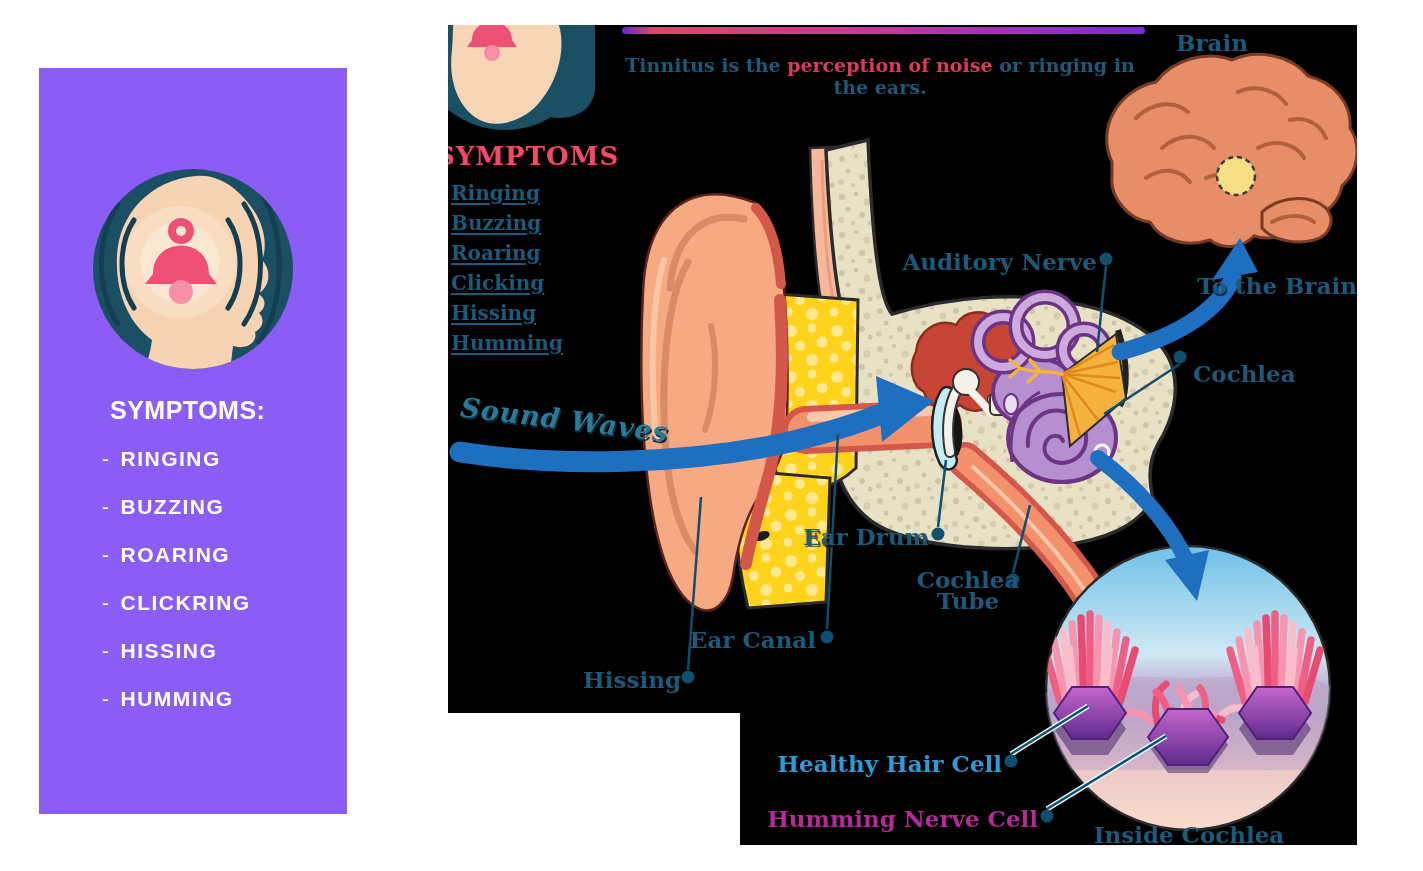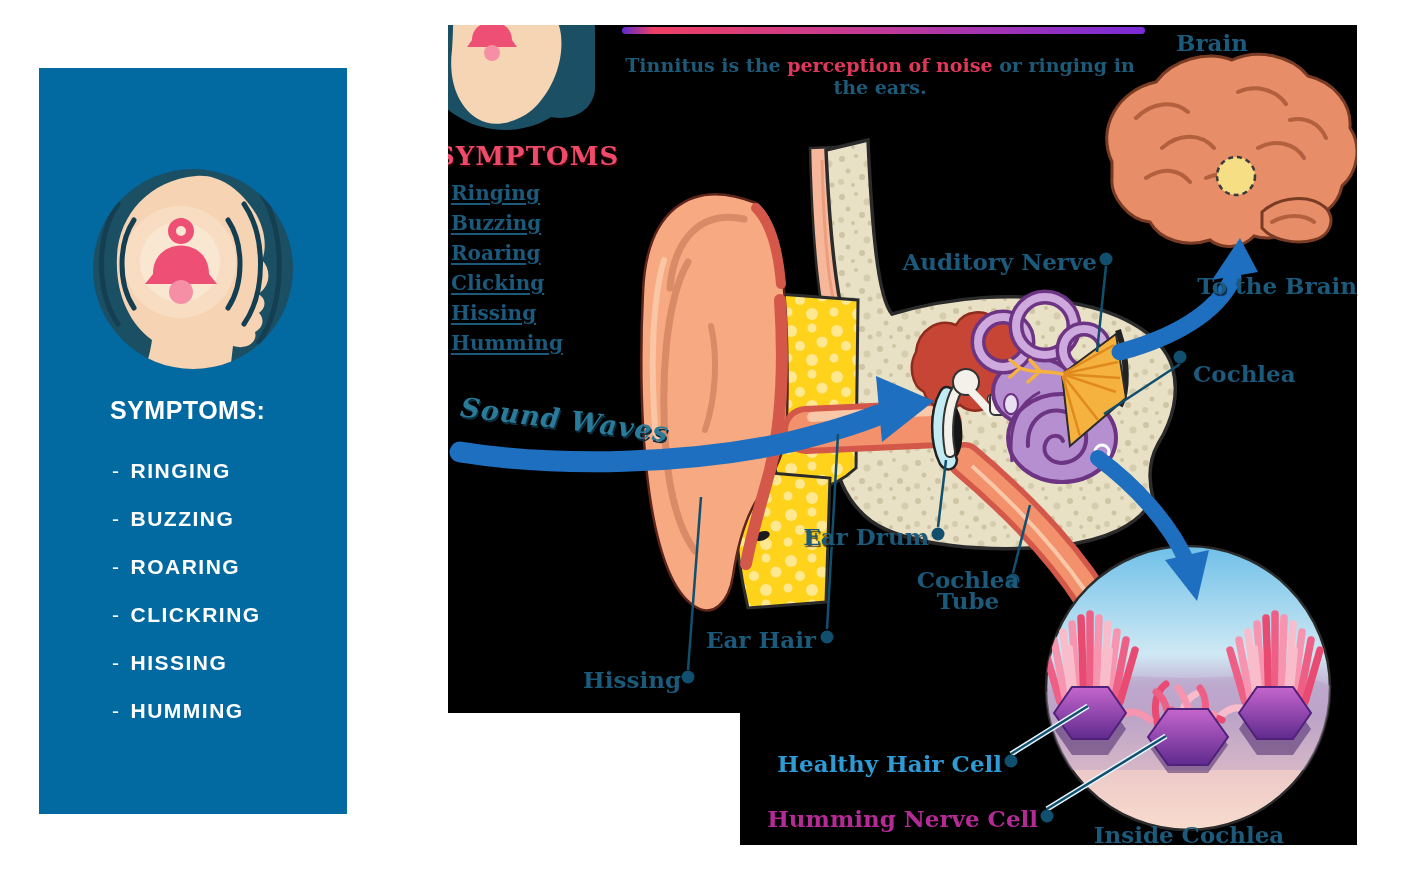--- a/index.html
+++ b/index.html
@@ -1,23 +1,23 @@
 <!DOCTYPE html>
 <html><head>
 <meta charset="utf-8">
 <style>
   html,body{margin:0;padding:0;background:#fff;}
   #stage{position:relative;width:1423px;height:871px;background:#fff;overflow:hidden;
          font-family:"DejaVu Serif",serif;}
   
-  .panel{position:absolute;left:39px;top:68px;width:308px;height:746px;background:#0369a1;}
+  .panel{position:absolute;left:39px;top:68px;width:308px;height:746px;background:#8b5cf6;}
   .panel-heading{position:absolute;left:71px;top:328px;color:#fff;
       font-family:"Liberation Sans",sans-serif;font-weight:bold;font-size:25px;letter-spacing:.5px;}
-  .panel-item{position:absolute;left:73px;color:#fff;font-family:"Liberation Sans",sans-serif;
-      font-weight:bold;font-size:21px;letter-spacing:1.5px;white-space:nowrap;margin-top:12px;}
+  .panel-item{position:absolute;left:63px;color:#fff;font-family:"Liberation Sans",sans-serif;
+      font-weight:bold;font-size:21px;letter-spacing:1.5px;white-space:nowrap;}
   .panel-item .dash{margin-right:10px;font-weight:normal;}
   
   .lbl{position:absolute;color:#1c5a7c;font-weight:bold;font-size:23px;white-space:nowrap;
        text-shadow:1px 1.5px 1px rgba(0,0,0,.65);z-index:6;}
   .r{transform:translateX(-100%);}
   .c{transform:translateX(-50%);}
   .title-wrap{position:absolute;left:620px;top:55px;width:520px;text-align:center;z-index:6;
       font-weight:bold;font-size:19px;line-height:21.5px;text-shadow:1px 1.5px 1px rgba(0,0,0,.7);}
   .tblue{color:#1d5a78;} .tred{color:#e0385c;}
   .info-clip{position:absolute;left:448px;top:25px;width:909px;height:820px;overflow:hidden;z-index:5;}
@@ -326,21 +326,21 @@
     <div class="info-symptom" style="top:306px">Humming</div>
   </div>
 
   <div class="title-wrap">
     <div><span class="tblue">Tinnitus is the </span><span class="tred">perception of noise</span><span class="tblue"> or ringing in the ears.</span></div>
   </div>
 
   <div class="sound-waves">Sound Waves</div>
 
   <div class="lbl r" style="left:681px;top:666px">Hissing</div>
-  <div class="lbl r" style="left:816px;top:626px">Ear Hair</div>
+  <div class="lbl r" style="left:816px;top:626px">Ear Canal</div>
   <div class="lbl r" style="left:929px;top:523px">Ear Drum</div>
   <div class="lbl c" style="left:968px;top:569px;text-align:center;line-height:21px">
     <div>Cochlea</div>
     <div>Tube</div>
   </div>
   <div class="lbl r" style="left:1097px;top:248px">Auditory Nerve</div>
   <div class="lbl" style="left:1193px;top:360px">Cochlea</div>
   <div class="lbl c brain-lbl" style="left:1212px;top:29px">Brain</div>
   <div class="lbl r" style="left:1357px;top:272px">To the Brain</div>
   <div class="lbl r healthy" style="left:1002px;top:750px">Healthy Hair Cell</div>

